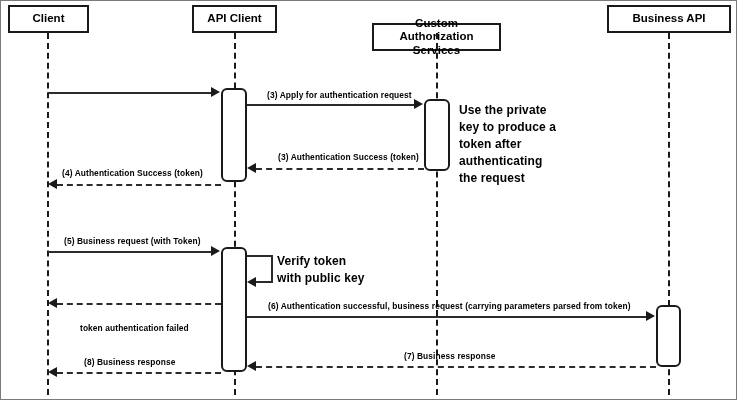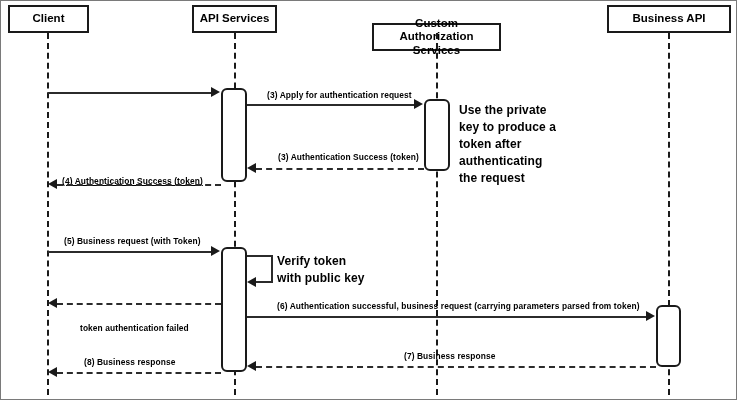--- a/index.html
+++ b/index.html
@@ -110,21 +110,21 @@
 
 <div id="diagram-root">
 
   <div class="frame-border"></div>
 
   <div class="participant" style="left:8px; top:5px; width:81px; height:28px;">
     <span>Client</span>
   </div>
 
   <div class="participant" style="left:192px; top:5px; width:85px; height:28px;">
-    <span>API Services</span>
+    <span>API Client</span>
   </div>
 
   <div class="participant" style="left:372px; top:23px; width:129px; height:28px;">
     <span>Custom Authorization Services</span>
   </div>
 
   <div class="participant" style="left:607px; top:5px; width:124px; height:28px;">
     <span>Business API</span>
   </div>
 
@@ -153,42 +153,42 @@
     <div>key to produce a</div>
     <div>token after</div>
     <div>authenticating</div>
     <div>the request</div>
   </div>
 
   <div class="msg-label" style="left:278px; top:152px;">(3) Authentication Success (token)</div>
   <div class="msg-line dashed" style="left:256px; top:168px; width:168px;"></div>
   <div class="arrow-head left" style="left:247px; top:163px;"></div>
 
-  <div class="msg-label" style="left:62px; top:176px;text-decoration:underline;">(4) Authentication Success (token)</div>
+  <div class="msg-label" style="left:62px; top:168px;">(4) Authentication Success (token)</div>
   <div class="msg-line dashed" style="left:57px; top:184px; width:164px;"></div>
   <div class="arrow-head left" style="left:48px; top:179px;"></div>
 
   <div class="msg-label" style="left:64px; top:236px;">(5) Business request (with Token)</div>
   <div class="msg-line" style="left:48px; top:251px; width:164px;"></div>
   <div class="arrow-head right" style="left:211px; top:246px;"></div>
 
   <div class="self-seg" style="left:247px; top:255px; width:26px; height:0; border-width:2px 0 0 0;"></div>
   <div class="self-seg" style="left:271px; top:255px; width:0; height:28px; border-width:0 0 0 2px;"></div>
   <div class="self-seg" style="left:254px; top:281px; width:19px; height:0; border-width:2px 0 0 0;"></div>
   <div class="arrow-head left" style="left:247px; top:277px;"></div>
   <div class="note-text" style="left:277px; top:253px; width:90px;">
     <div>Verify token</div>
     <div>with public key</div>
   </div>
 
   <div class="msg-label" style="left:80px; top:288px;margin-top:35px;">token authentication failed</div>
   <div class="msg-line dashed" style="left:57px; top:303px; width:164px;"></div>
   <div class="arrow-head left" style="left:48px; top:298px;"></div>
 
-  <div class="msg-label" style="left:277px; top:301px;">(6) Authentication successful, business request (carrying parameters parsed from token)</div>
+  <div class="msg-label" style="left:268px; top:301px;">(6) Authentication successful, business request (carrying parameters parsed from token)</div>
   <div class="msg-line" style="left:247px; top:316px; width:400px;"></div>
   <div class="arrow-head right" style="left:646px; top:311px;"></div>
 
   <div class="msg-label" style="left:404px; top:351px;">(7) Business response</div>
   <div class="msg-line dashed" style="left:256px; top:366px; width:400px;"></div>
   <div class="arrow-head left" style="left:247px; top:361px;"></div>
 
   <div class="msg-label" style="left:84px; top:357px;">(8) Business response</div>
   <div class="msg-line dashed" style="left:57px; top:372px; width:164px;"></div>
   <div class="arrow-head left" style="left:48px; top:367px;"></div>

